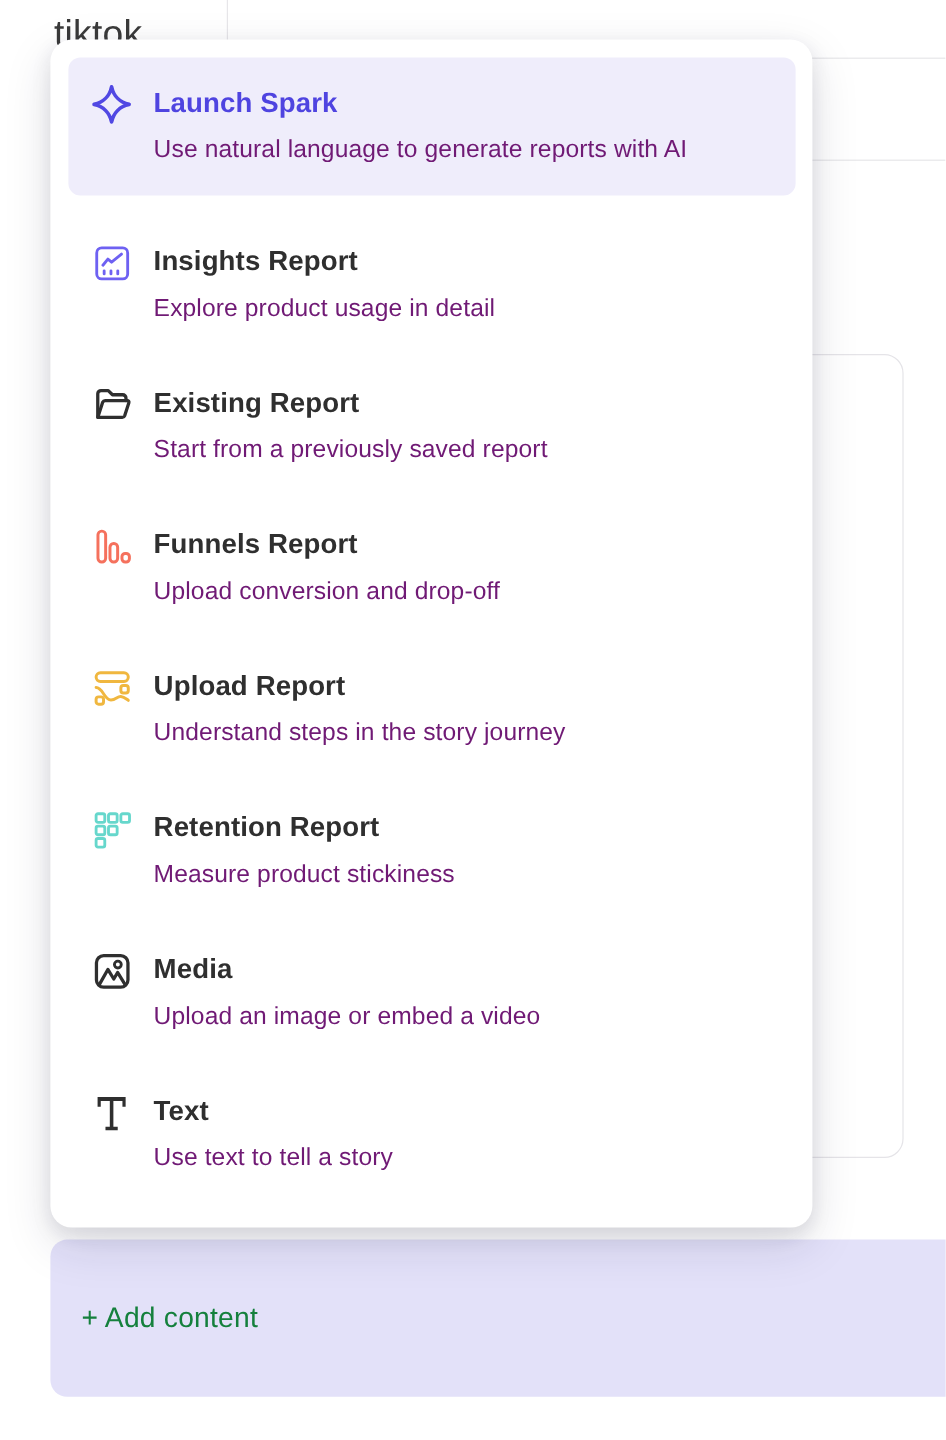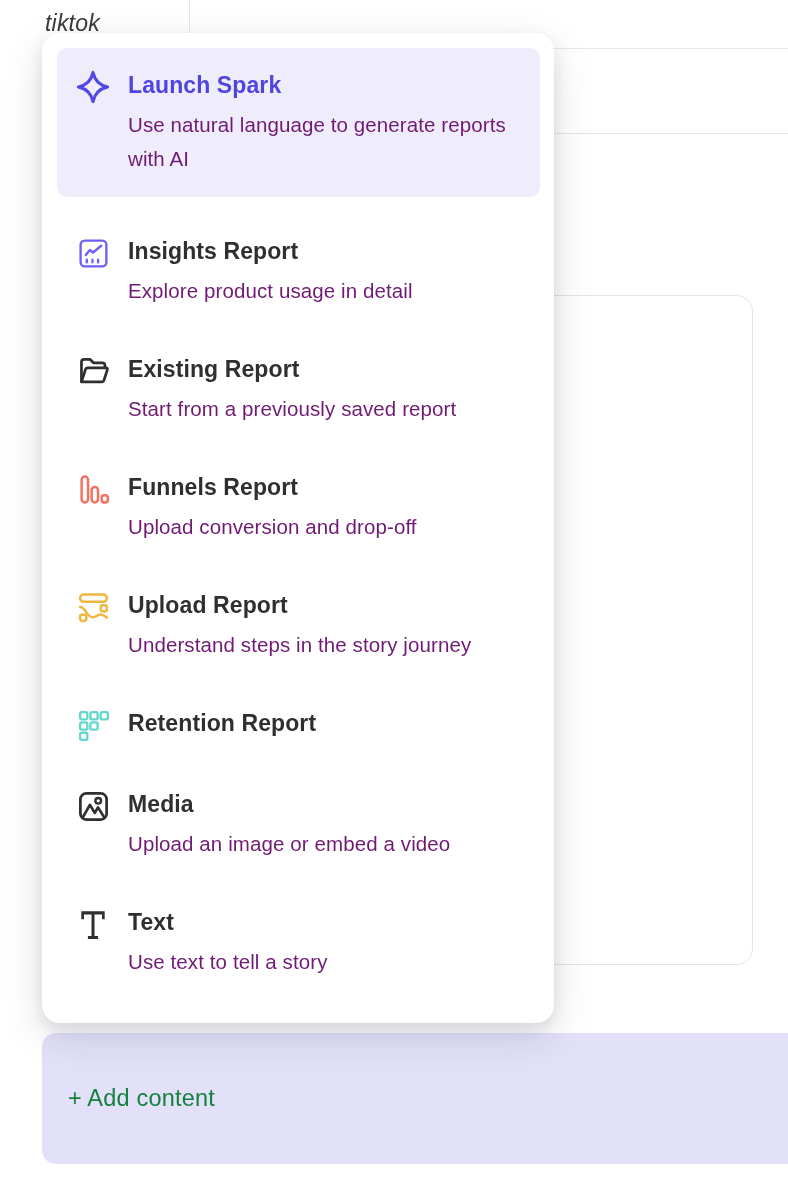--- a/index.html
+++ b/index.html
@@ -8,42 +8,42 @@
     overflow: hidden;
     background: #ffffff;
     font-family: "Liberation Sans", sans-serif;
     position: relative;
   }
 
   
   .bg-layer { position: absolute; inset: 0; }
   .bg-table-label {
     position: absolute; left: 45px; top: 10px;
-    font-size: 23px; color: #3a3a3a; letter-spacing: .2px; font-style: italic;
+    font-size: 31px; color: #3a3a3a; letter-spacing: .2px;
   }
   .bg-vline {
     position: absolute; left: 189px; top: 0; width: 1px; height: 49px;
     background: #e7e6e9;
   }
   .bg-hline-1 {
     position: absolute; left: 189px; top: 48px; right: 0; height: 1px;
     background: #e7e6e9;
   }
   .bg-hline-2 {
     position: absolute; left: 189px; top: 133px; right: 0; height: 1px;
     background: #e7e6e9;
   }
   .bg-card {
     position: absolute; left: 300px; top: 295px; width: 453px; height: 670px;
     border: 1px solid #e5e4e8; border-radius: 16px; background: #ffffff;
   }
 
   
   .popup {
-    position: absolute; left: 42px; top: 33px; width: 512px; height: 990px;
+    position: absolute; left: 42px; top: 33px; width: 635px; height: 990px;
     background: #ffffff; border-radius: 18px;
     box-shadow: 0 6px 16px rgba(30, 30, 60, 0.10), 0 14px 40px rgba(30, 30, 60, 0.13);
     padding: 15px 14px 0 15px;
     z-index: 5;
   }
 
   .menu-item {
     display: flex; align-items: flex-start; gap: 17px;
     padding: 12px 10px 12px 18px;
     margin-bottom: 21px;
@@ -173,20 +173,21 @@
         <rect x="3" y="3" width="7" height="7" rx="1.5" stroke="#66d7cc" stroke-width="2.3"></rect>
         <rect x="13" y="3" width="7" height="7" rx="1.5" stroke="#66d7cc" stroke-width="2.3"></rect>
         <rect x="23" y="3" width="7" height="7" rx="1.5" stroke="#66d7cc" stroke-width="2.3"></rect>
         <rect x="3" y="13" width="7" height="7" rx="1.5" stroke="#66d7cc" stroke-width="2.3"></rect>
         <rect x="13" y="13" width="7" height="7" rx="1.5" stroke="#66d7cc" stroke-width="2.3"></rect>
         <rect x="3" y="23" width="7" height="7" rx="1.5" stroke="#66d7cc" stroke-width="2.3"></rect>
       </svg>
     </span>
     <span class="item-text">
       <span class="item-title" style="display:block">Retention Report</span>
+      <span class="item-desc" style="display:block">Measure product stickiness</span>
     </span>
   </div>
 
   <div class="menu-item">
     <span class="item-icon">
       <svg width="35" height="35" viewBox="0 0 32 32" fill="none">
         <rect x="4" y="4" width="24" height="24" rx="5.5" stroke="#2f2f2f" stroke-width="2.5"></rect>
         <circle cx="20.3" cy="10.8" r="2.6" stroke="#2f2f2f" stroke-width="2.2"></circle>
         <path d="M6.5 25.5 L12.7 14.5 L17.2 21.8 L20.1 16.8 L25.5 25.5" stroke="#2f2f2f" stroke-width="2.5" stroke-linecap="round" stroke-linejoin="round"></path>
       </svg>

